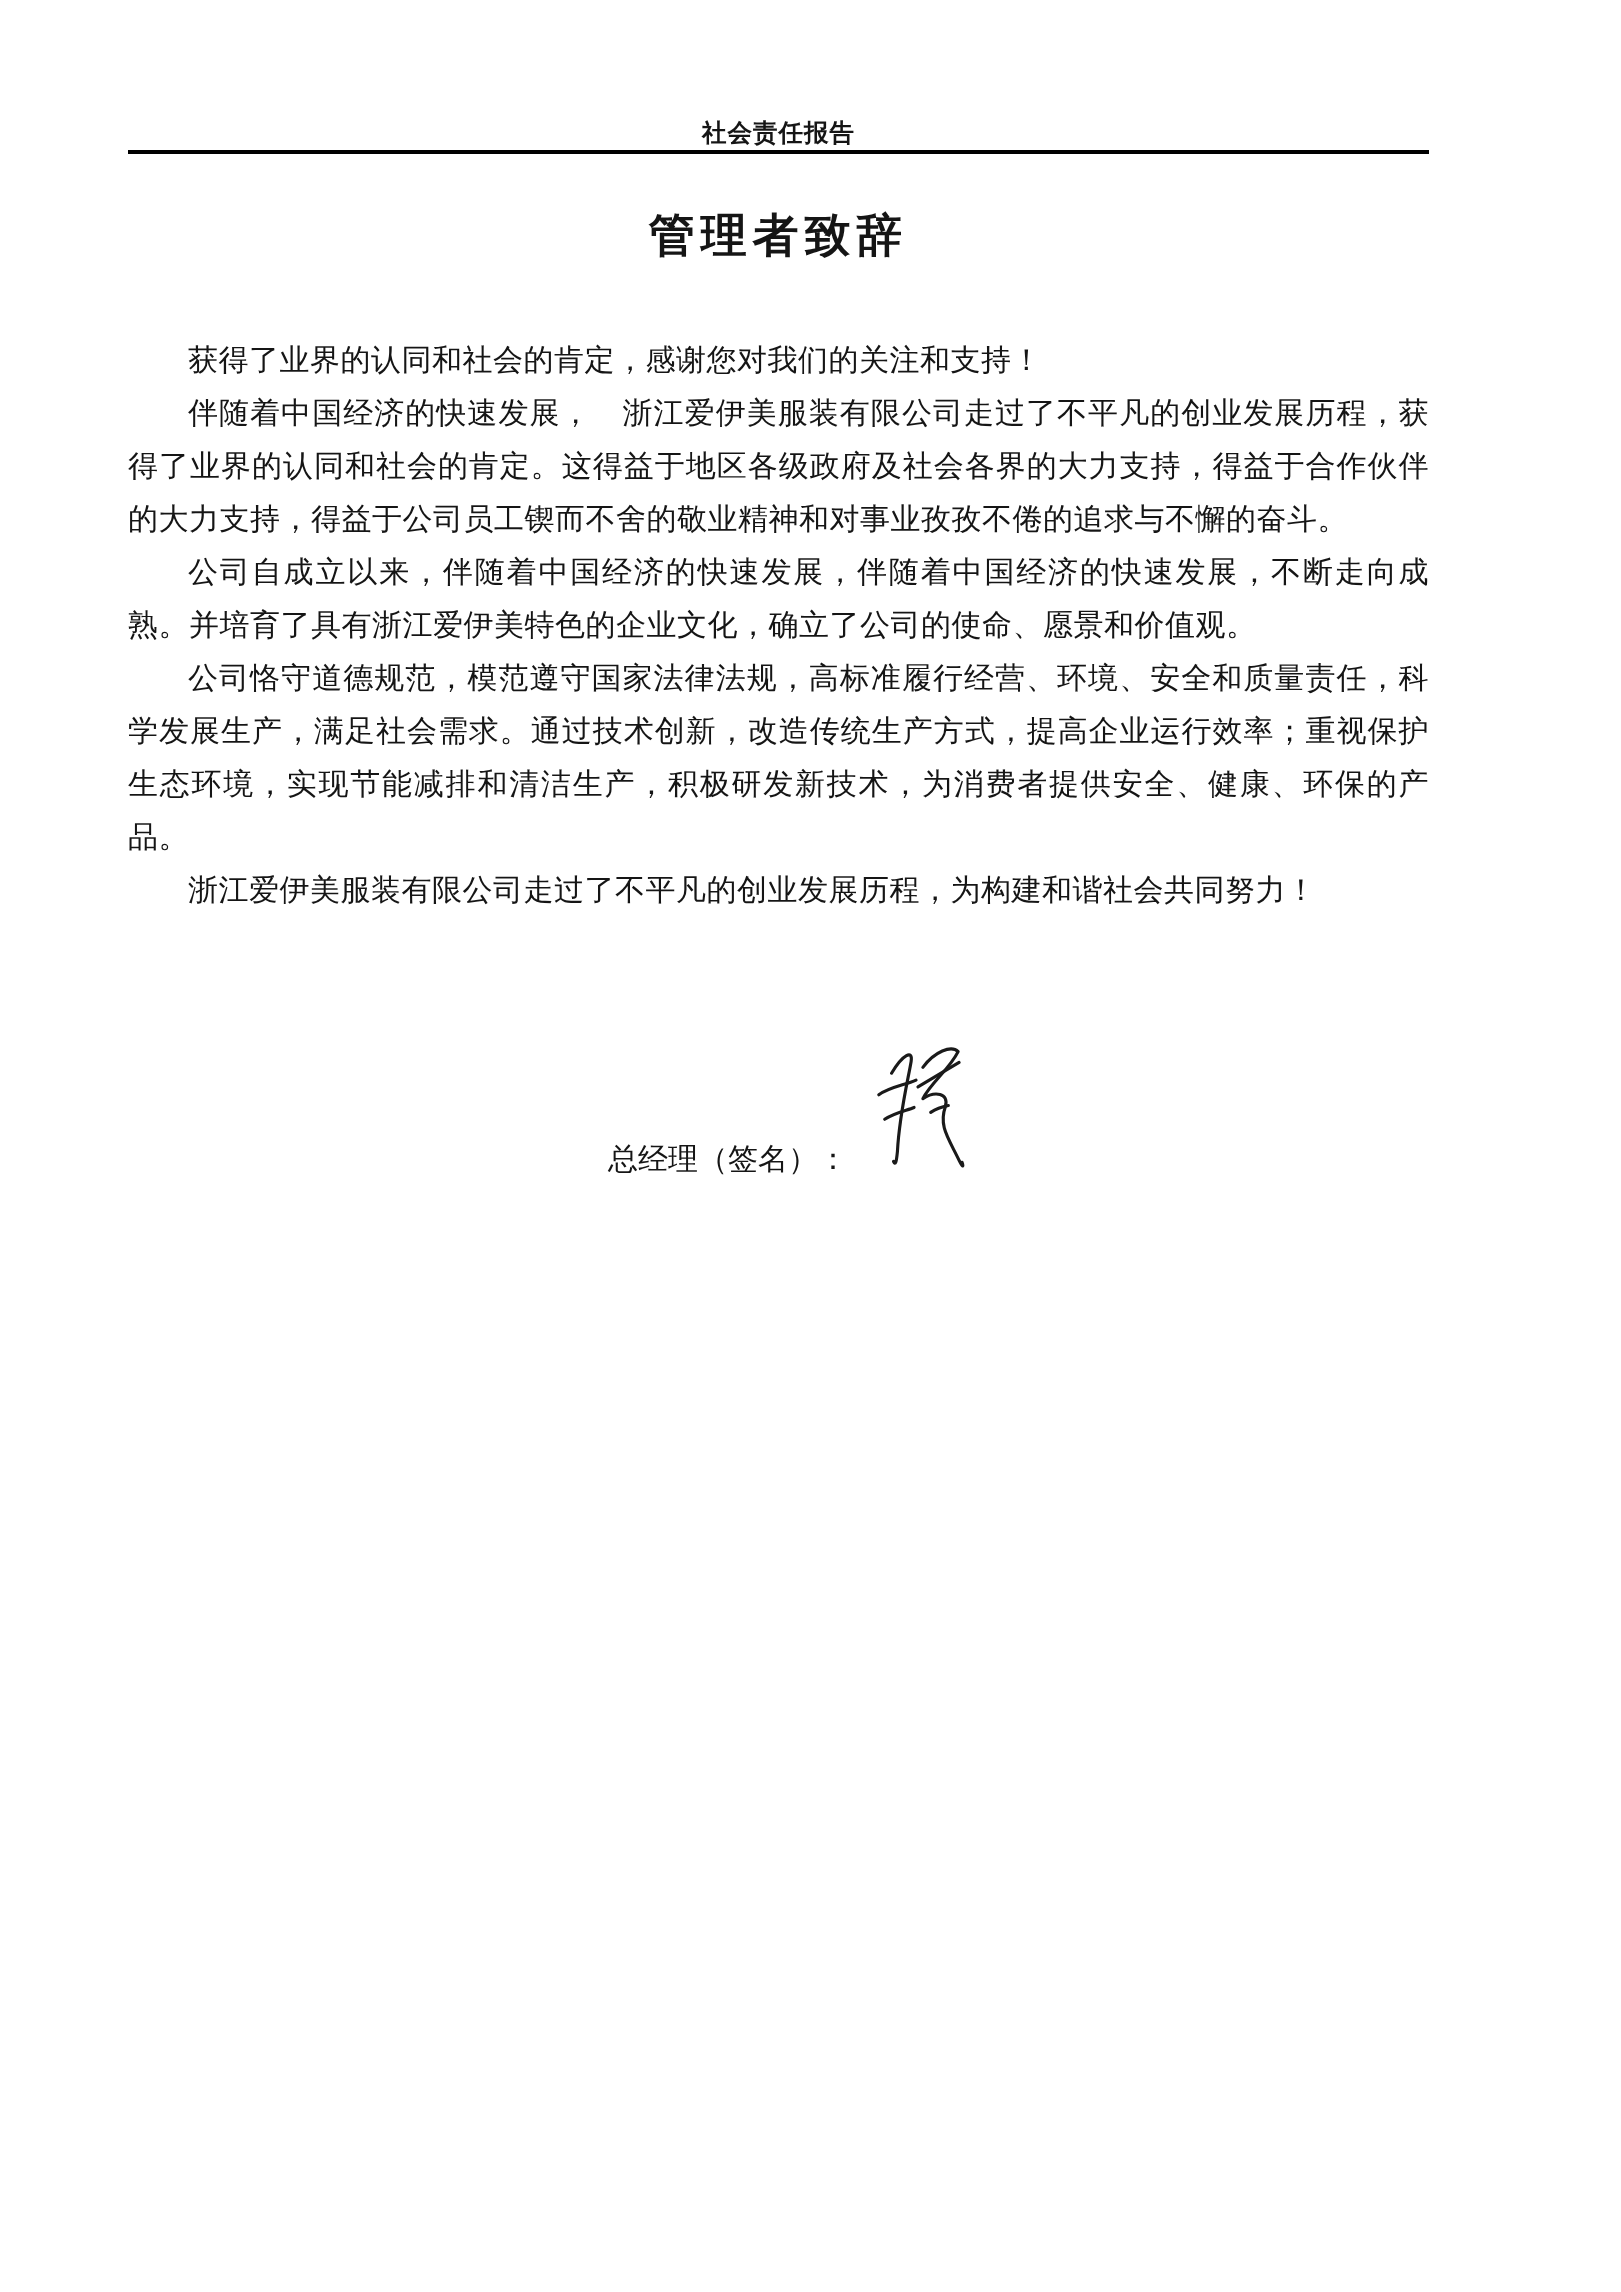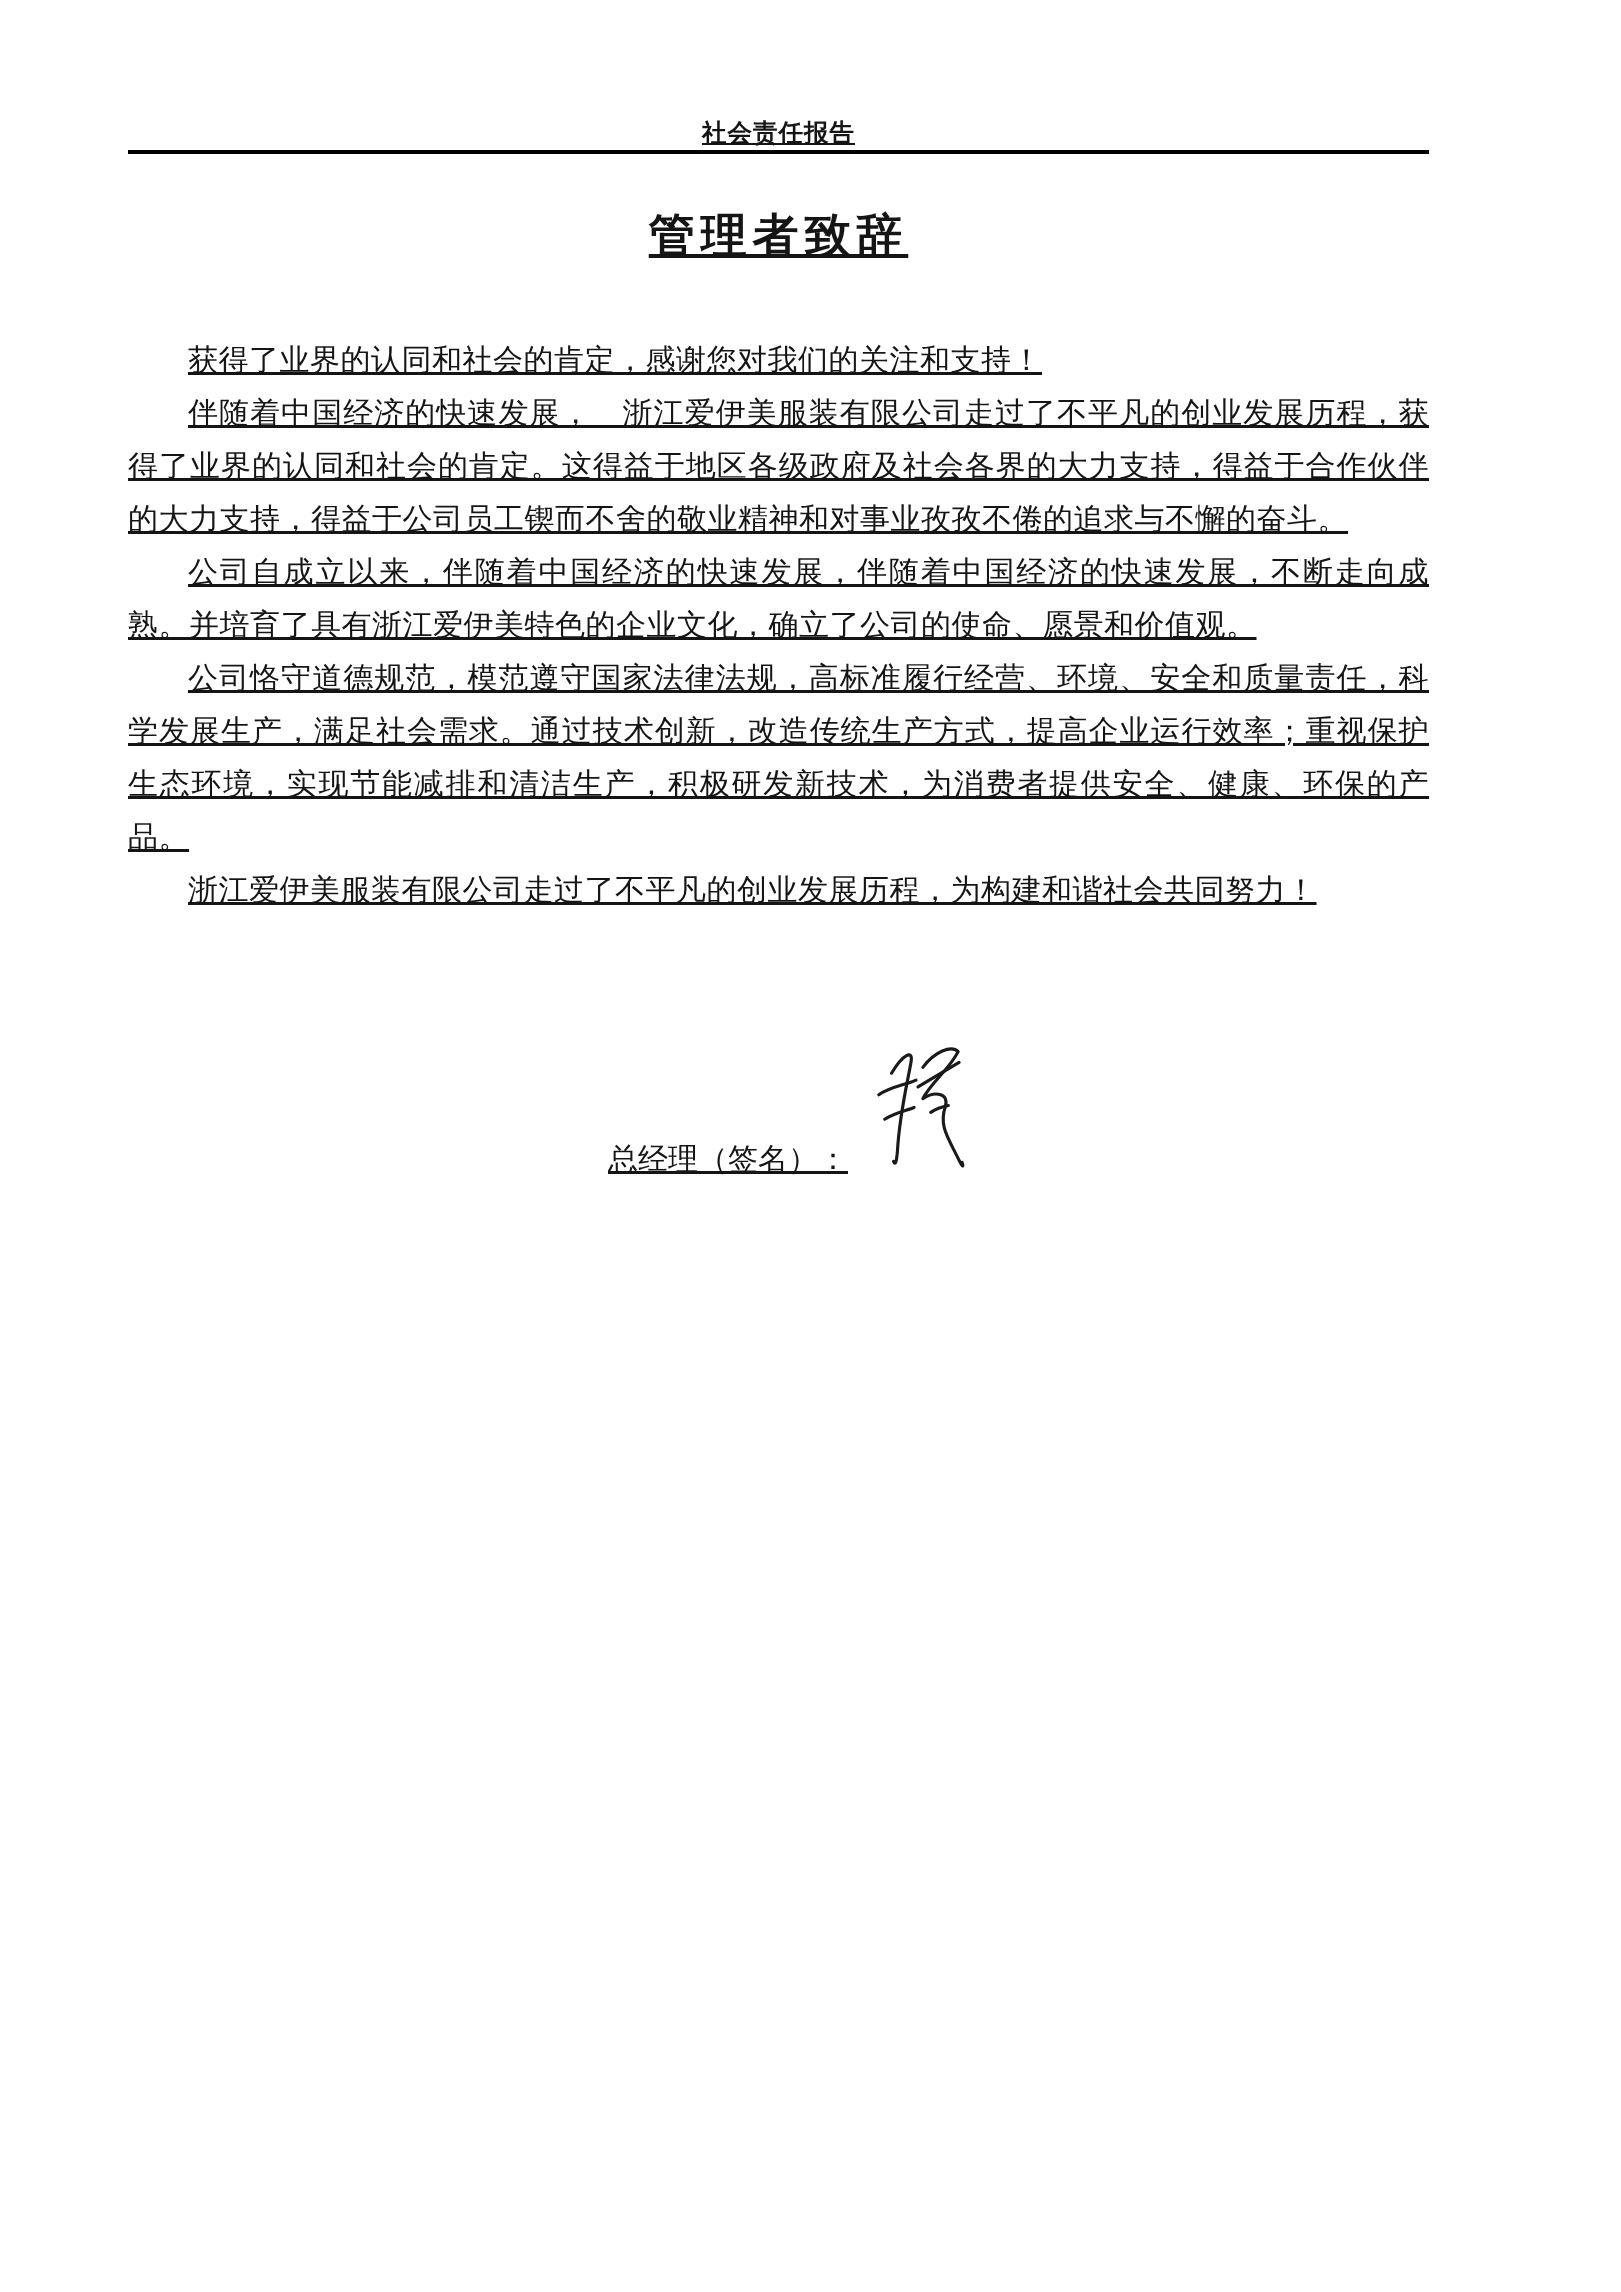--- a/index.html
+++ b/index.html
@@ -8,21 +8,20 @@
     background: #ffffff;
   }
   .page {
     position: relative;
     width: 1621px;
     height: 1977px;
     background: #ffffff;
     overflow: hidden;
     font-family: "Liberation Serif", "DejaVu Serif", serif;
     color: #151515;
-    text-decoration: underline;
   }
   
   .header {
     margin: 0 192px 0 128px;
   }
   .header-title {
     padding-top: 118px;
     text-align: center;
     font-family: "Liberation Sans", "DejaVu Sans", sans-serif;
     font-weight: bold;

